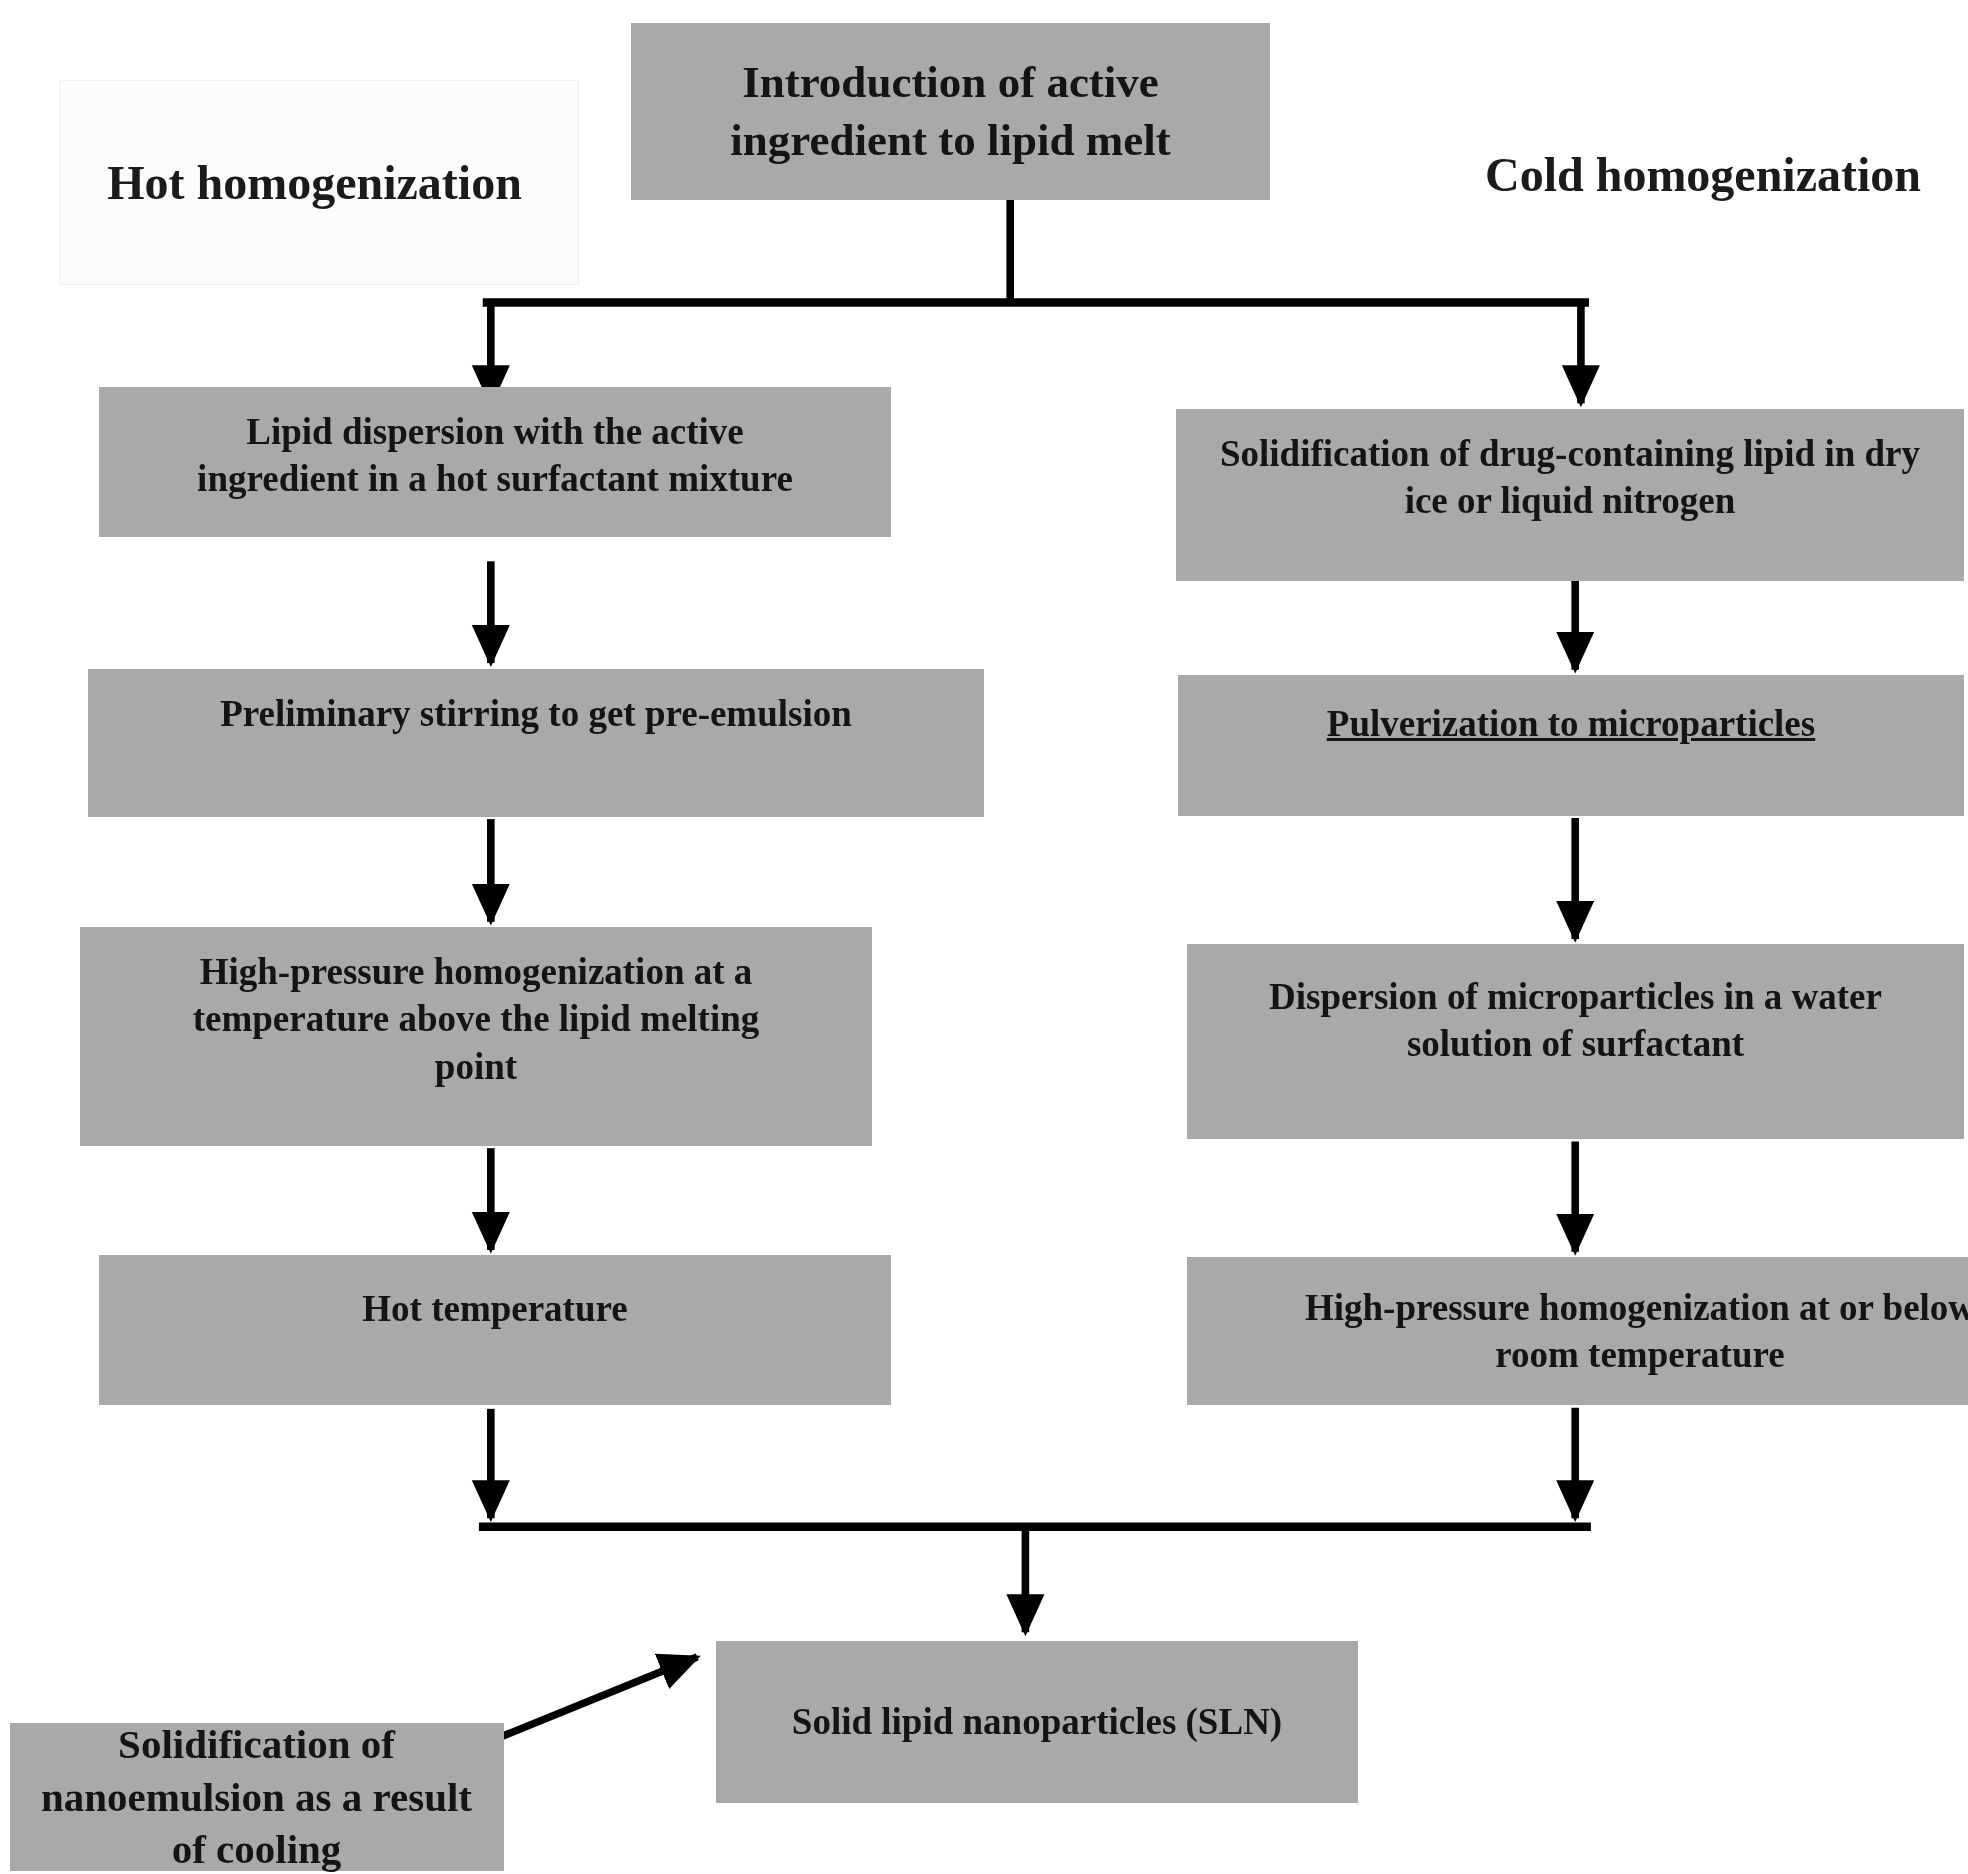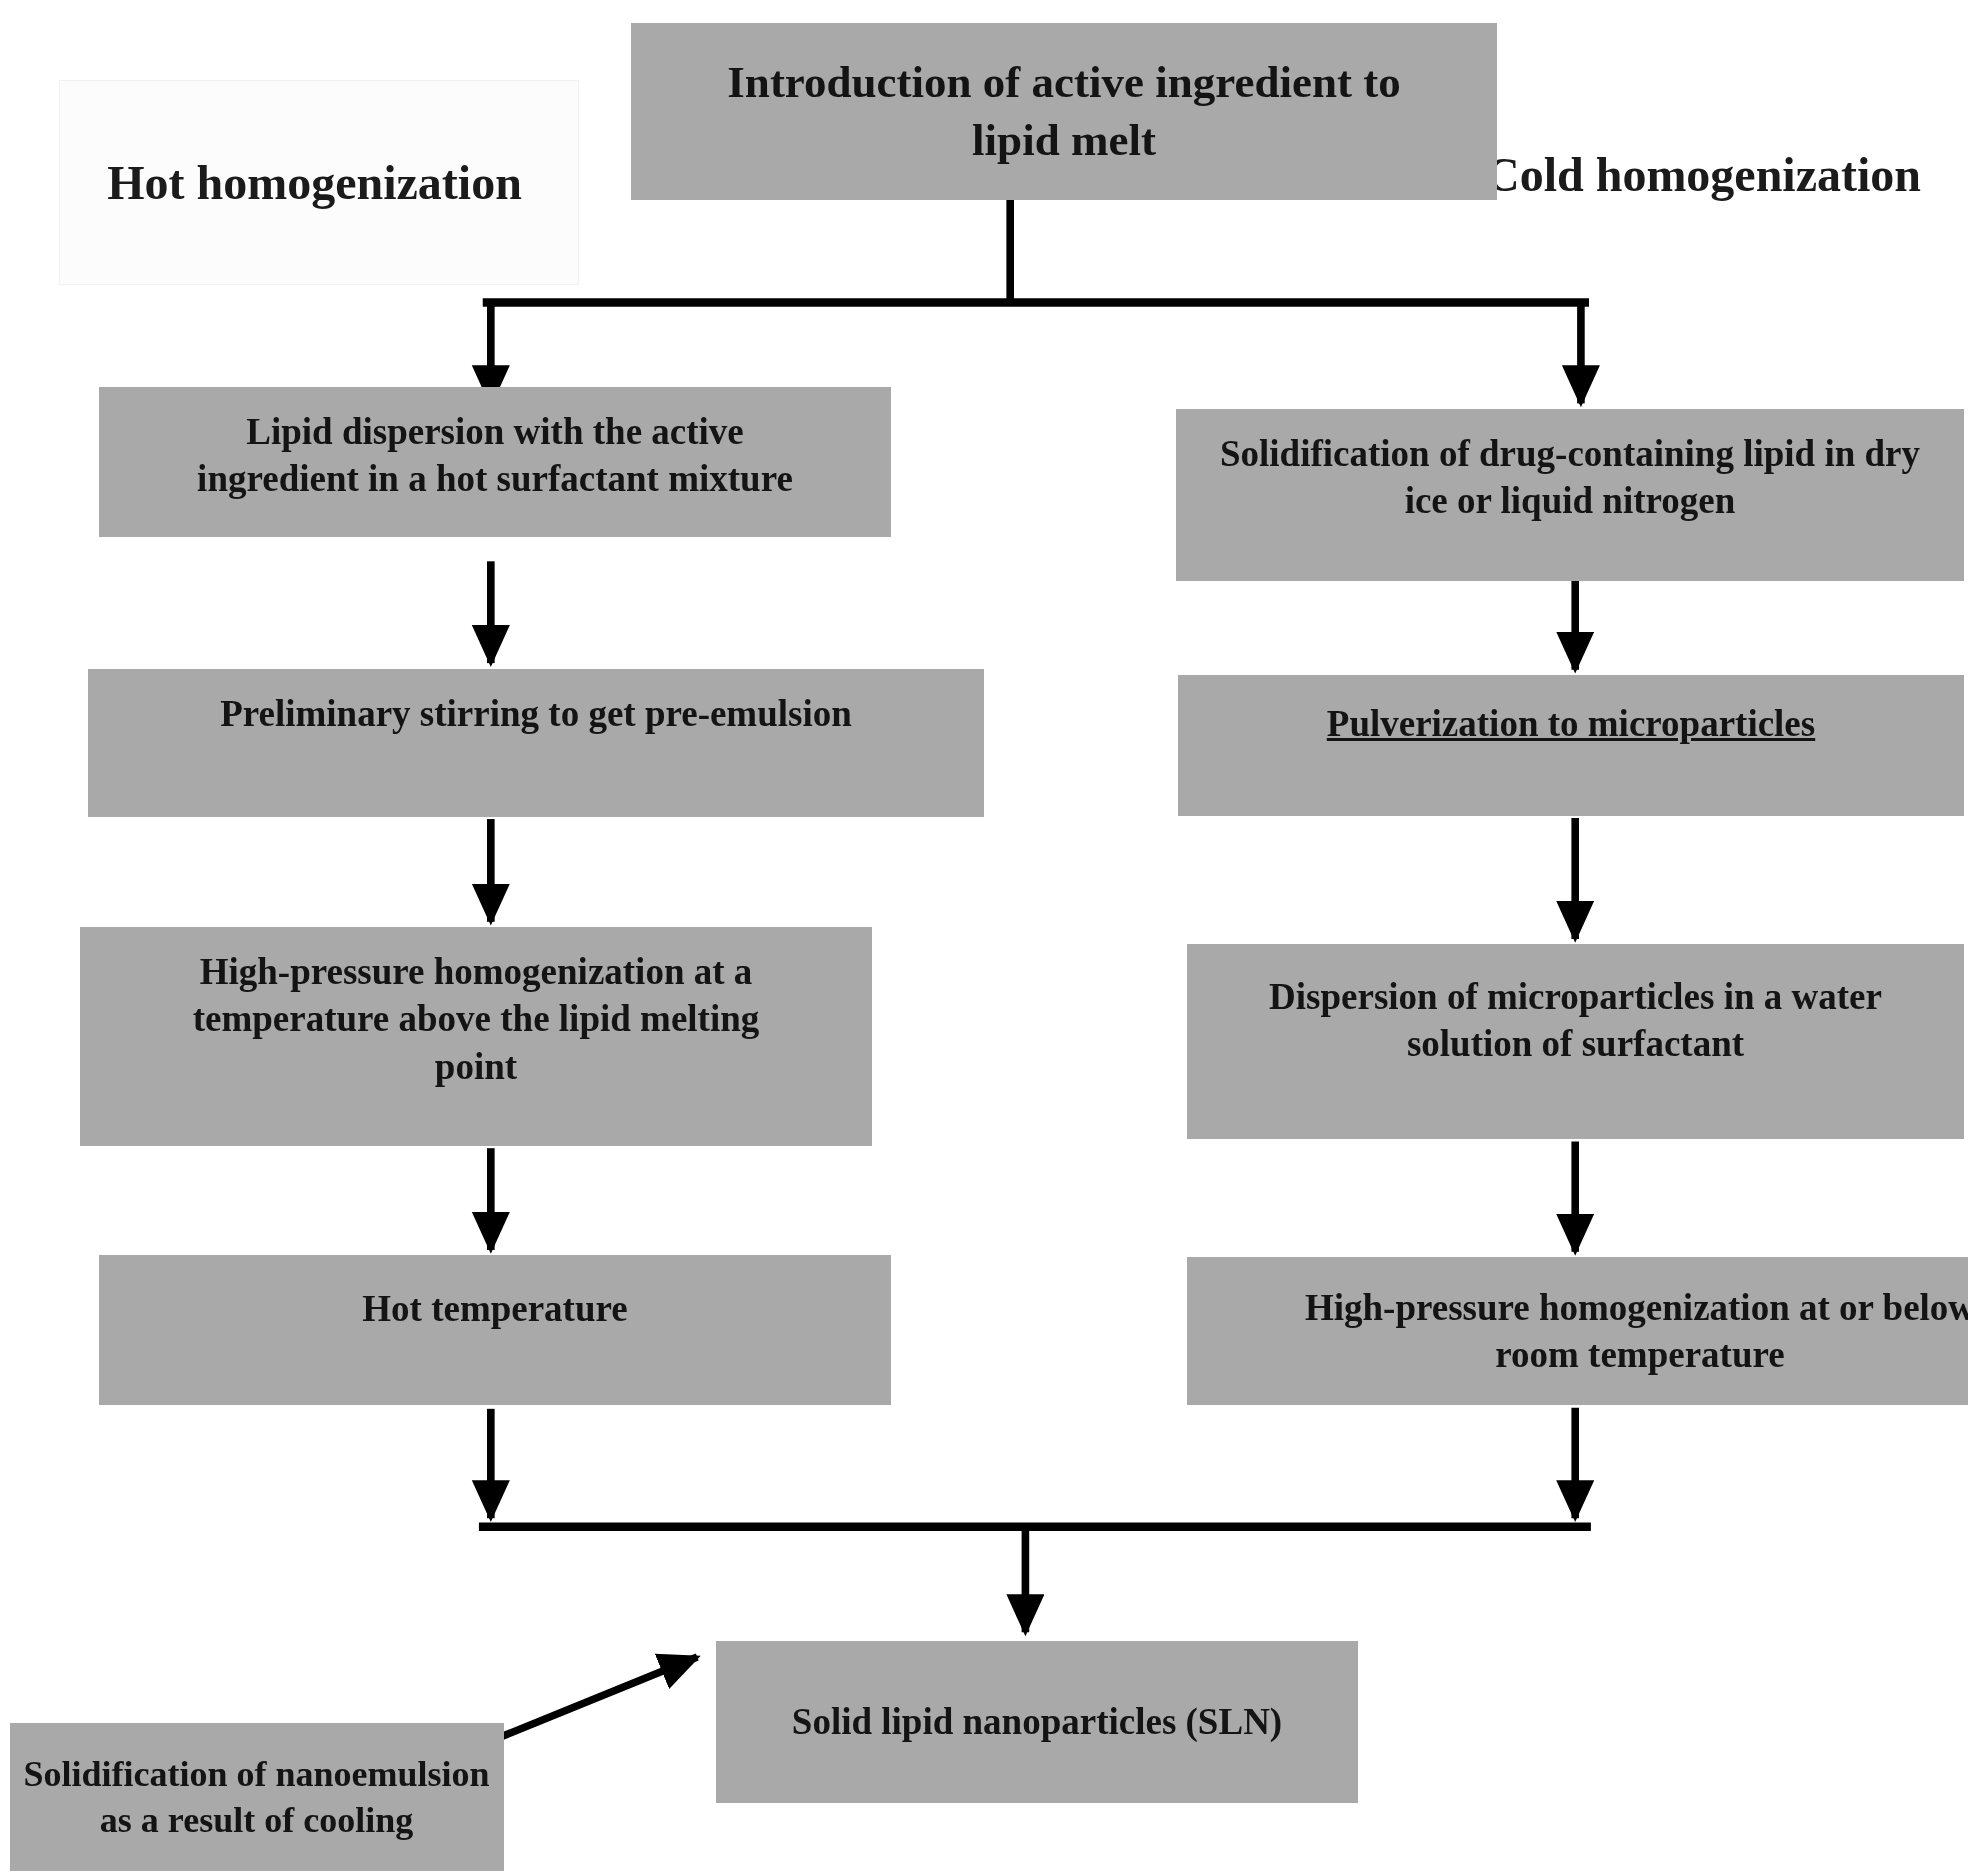--- a/index.html
+++ b/index.html
@@ -41,31 +41,31 @@
     justify-content: center;
     box-sizing: border-box;
     margin-top: 48px;
   }
   .label-panel {
     position: absolute;
     background: #fcfcfc;
     border: 1px solid #f1f1f1;
   }
   
-  .n-intro  { left: 631px;  top: 23px;   width: 866px; height: 177px; font-size: 45px; padding: 0 81px; }
+  .n-intro  { left: 631px;  top: 23px;   width: 639px; height: 177px; font-size: 45px; padding: 0 81px; }
   .n-hot1   { left: 99px;  top: 387px;  width: 792px; height: 150px; padding: 8px 65px; align-items: flex-start; padding-top: 21px; }
   .n-cold1  { left: 1176px; top: 409px;  width: 788px; height: 172px; padding: 4px 38px; align-items: flex-start; padding-top: 21px; }
   .n-hot2   { left: 88px;   top: 669px;  width: 896px; height: 148px; padding: 0 90px; align-items: flex-start; padding-top: 21px; }
   .n-cold2  { left: 1178px; top: 675px;  width: 786px; height: 141px; padding: 0 57px; align-items: flex-start; padding-top: 25px; text-decoration: underline; }
   .n-hot3   { left: 80px;   top: 927px;  width: 792px; height: 219px; padding: 0 81px; align-items: flex-start; padding-top: 21px; }
   .n-cold3  { left: 1187px; top: 944px;  width: 777px; height: 195px; padding: 3px 74px; align-items: flex-start; padding-top: 28.5px; }
   .n-hot4   { left: 99px;  top: 1255px; width: 792px; height: 150px; padding: 0 38px; align-items: flex-start; padding-top: 30px; }
   .n-cold4  { left: 1187px; top: 1257px; width: 906px; height: 148px; padding: 0 97px; align-items: flex-start; padding-top: 27px; }
   .n-sln    { left: 716px;  top: 1641px; width: 642px; height: 162px; padding: 0 52px; }
-  .n-cool   { left: 9.5px;   top: 1723px; width: 494px; height: 148px; padding: 0 11.4px; font-size: 36px; }
+  .n-cool   { left: 9.5px;   top: 1723px; width: 494px; height: 148px; padding: 0 11.4px; font-size: 41px; }
   .l-hot    { left: 86px;   top: 103px;  width: 457px; height: 181px; }
   .l-cold   { left: 1465px; top: 95px;  width: 476px; height: 181px; }
   .lp-hot   { left: 59px;   top: 80px;   width: 518px; height: 203px; }
 </style>
 </head>
 <body>
 
 <div class="canvas">
 
   <svg class="connectors" viewBox="0 0 2070 1971" xmlns="http://www.w3.org/2000/svg">

